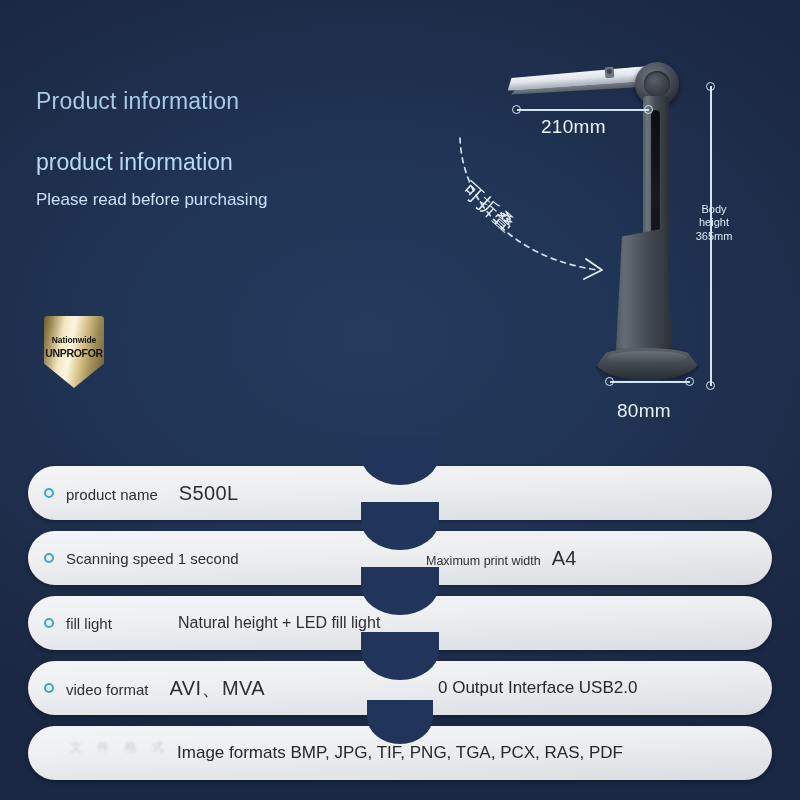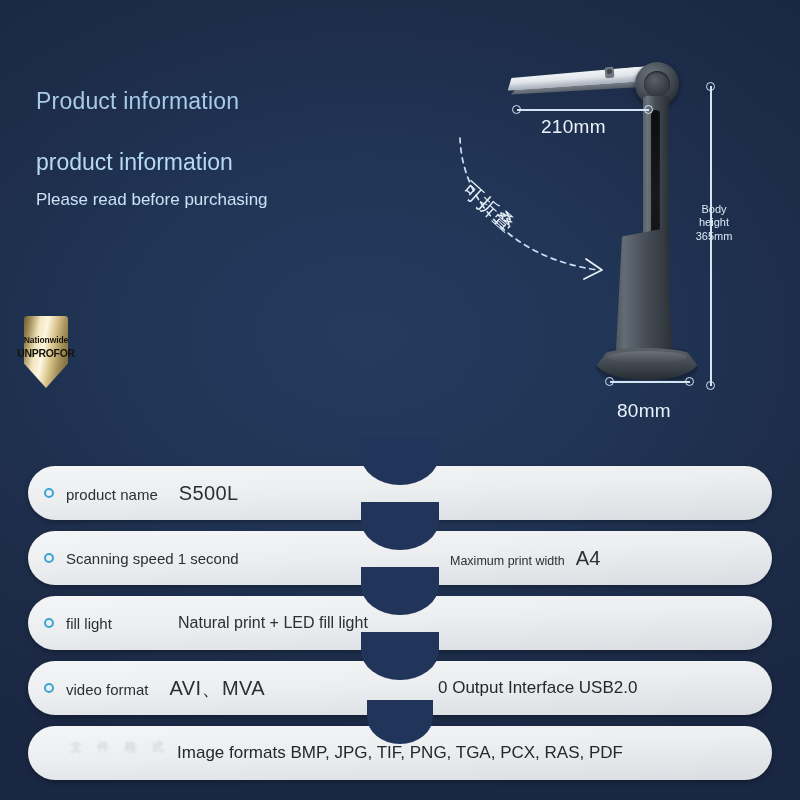--- a/index.html
+++ b/index.html
@@ -43,23 +43,23 @@
   .h-note {
     font-size: 17px;
     color: #c9e2f6;
     margin-top: 14px;
     line-height: 1.2;
   }
 
   
   .badge {
     position: absolute;
-    left: 24px;
+    left: 44px;
     top: 316px;
-    width: 44px;
+    width: 60px;
     height: 72px;
   }
   .badge-shield {
     position: absolute;
     inset: 0;
     background: linear-gradient(100deg,
         #6a5a33 0%, #a08c55 12%, #f3e6c0 30%, #fdf6e0 44%,
         #d9c58c 60%, #9e8b55 78%, #6d5c35 100%);
     clip-path: polygon(50% 100%, 0% 66%, 0% 0%, 100% 0%, 100% 66%);
     border-radius: 3px 3px 0 0;
@@ -388,33 +388,33 @@
         <span class="t-lbl">product name</span>
         <span class="t-val">S500L</span>
       </span>
     </div>
 
     <div class="spec-row">
       <span class="marker"></span>
       <span class="cell-left">
         <span class="t-lbl">Scanning speed 1 second</span>
       </span>
-      <span class="cell-right" style="left:422px;gap:11px;">
+      <span class="cell-right" style="left:398px;gap:11px;">
         <span class="t-lbl-s">Maximum print width</span>
         <span class="t-val">A4</span>
       </span>
     </div>
 
     <div class="spec-row">
       <span class="marker"></span>
       <span class="cell-left">
         <span class="t-lbl">fill light</span>
       </span>
       <span class="cell-right" style="left:150px;">
-        <span class="t-val-m">Natural print + LED fill light</span>
+        <span class="t-val-m">Natural height + LED fill light</span>
       </span>
     </div>
 
     <div class="spec-row">
       <span class="marker"></span>
       <span class="cell-left">
         <span class="t-lbl">video format</span>
         <span class="t-val">AVI、MVA</span>
       </span>
       <span class="cell-right" style="left:410px;">

